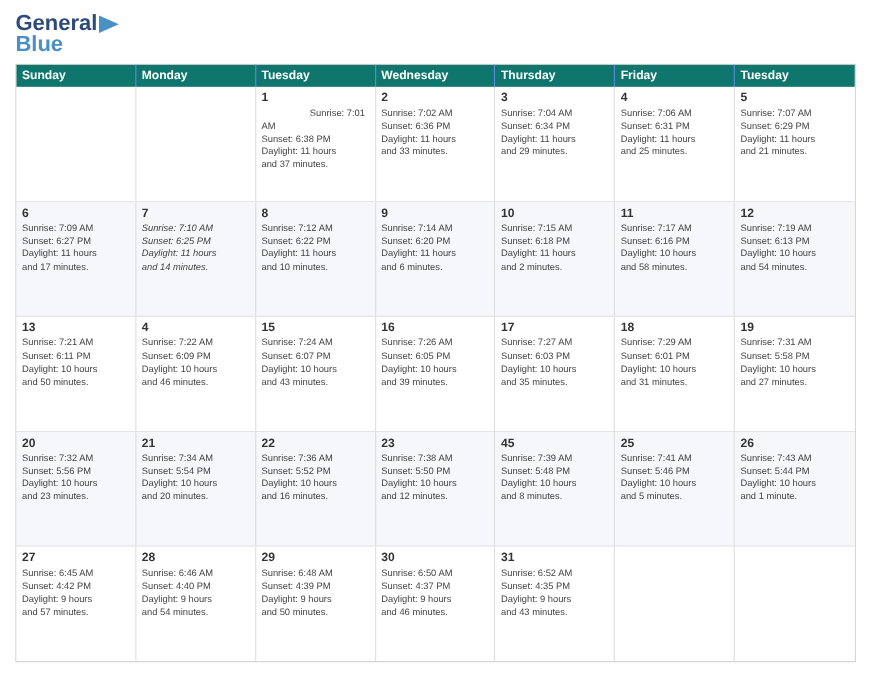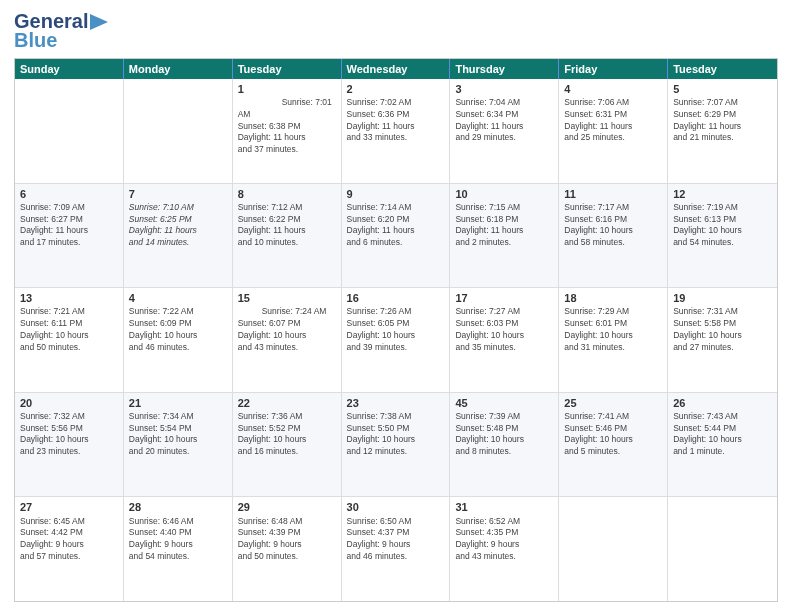--- a/index.html
+++ b/index.html
@@ -180,21 +180,21 @@
         </div>
         <div class="cal-row odd-row">
           <div class="cal-cell"><span class="day-num">13</span><span class="info" style="white-space: pre-line;">Sunrise: 7:21 AM
 Sunset: 6:11 PM
 Daylight: 10 hours
 and 50 minutes.</span></div>
           <div class="cal-cell"><span class="day-num">4</span><span class="info" style="white-space: pre-line;">Sunrise: 7:22 AM
 Sunset: 6:09 PM
 Daylight: 10 hours
 and 46 minutes.</span></div>
-          <div class="cal-cell"><span class="day-num">15</span><span class="info" style="white-space: pre-line; margin-left: 24px;">Sunrise: 7:24 AM
+          <div class="cal-cell"><span class="day-num">15</span><span class="info" style="white-space: pre-line;">Sunrise: 7:24 AM
 Sunset: 6:07 PM
 Daylight: 10 hours
 and 43 minutes.</span></div>
           <div class="cal-cell"><span class="day-num">16</span><span class="info" style="white-space: pre-line;">Sunrise: 7:26 AM
 Sunset: 6:05 PM
 Daylight: 10 hours
 and 39 minutes.</span></div>
           <div class="cal-cell"><span class="day-num">17</span><span class="info" style="white-space: pre-line;">Sunrise: 7:27 AM
 Sunset: 6:03 PM
 Daylight: 10 hours

